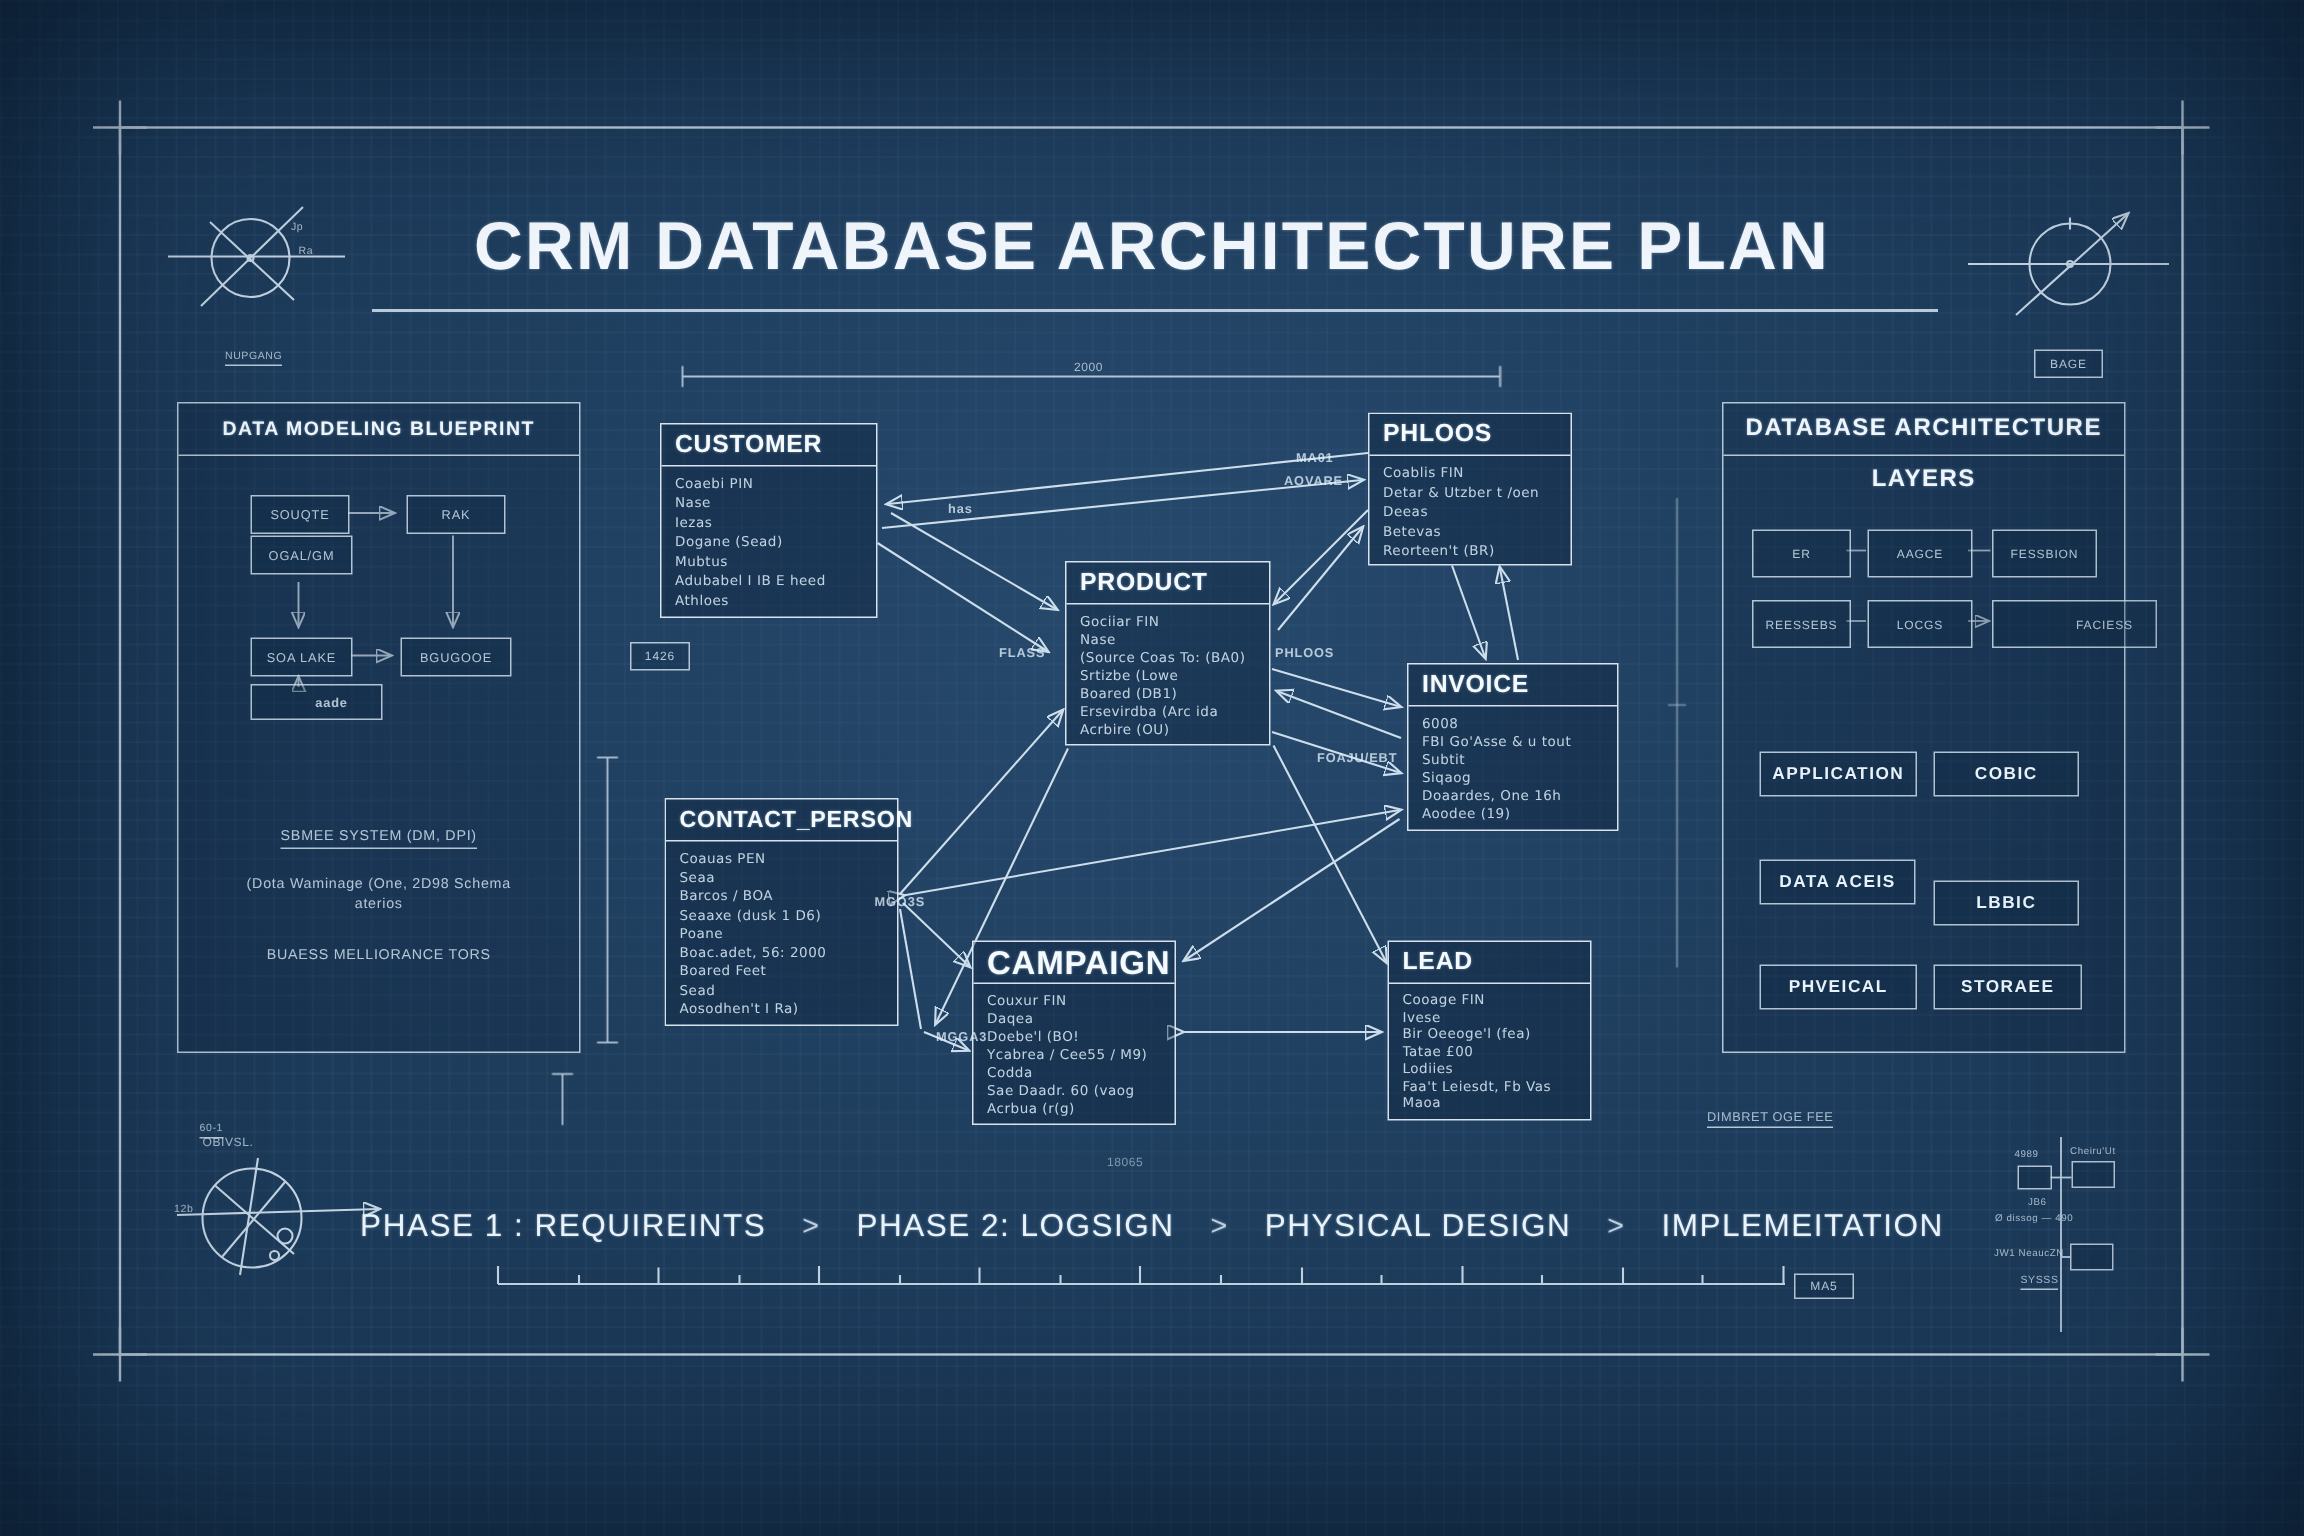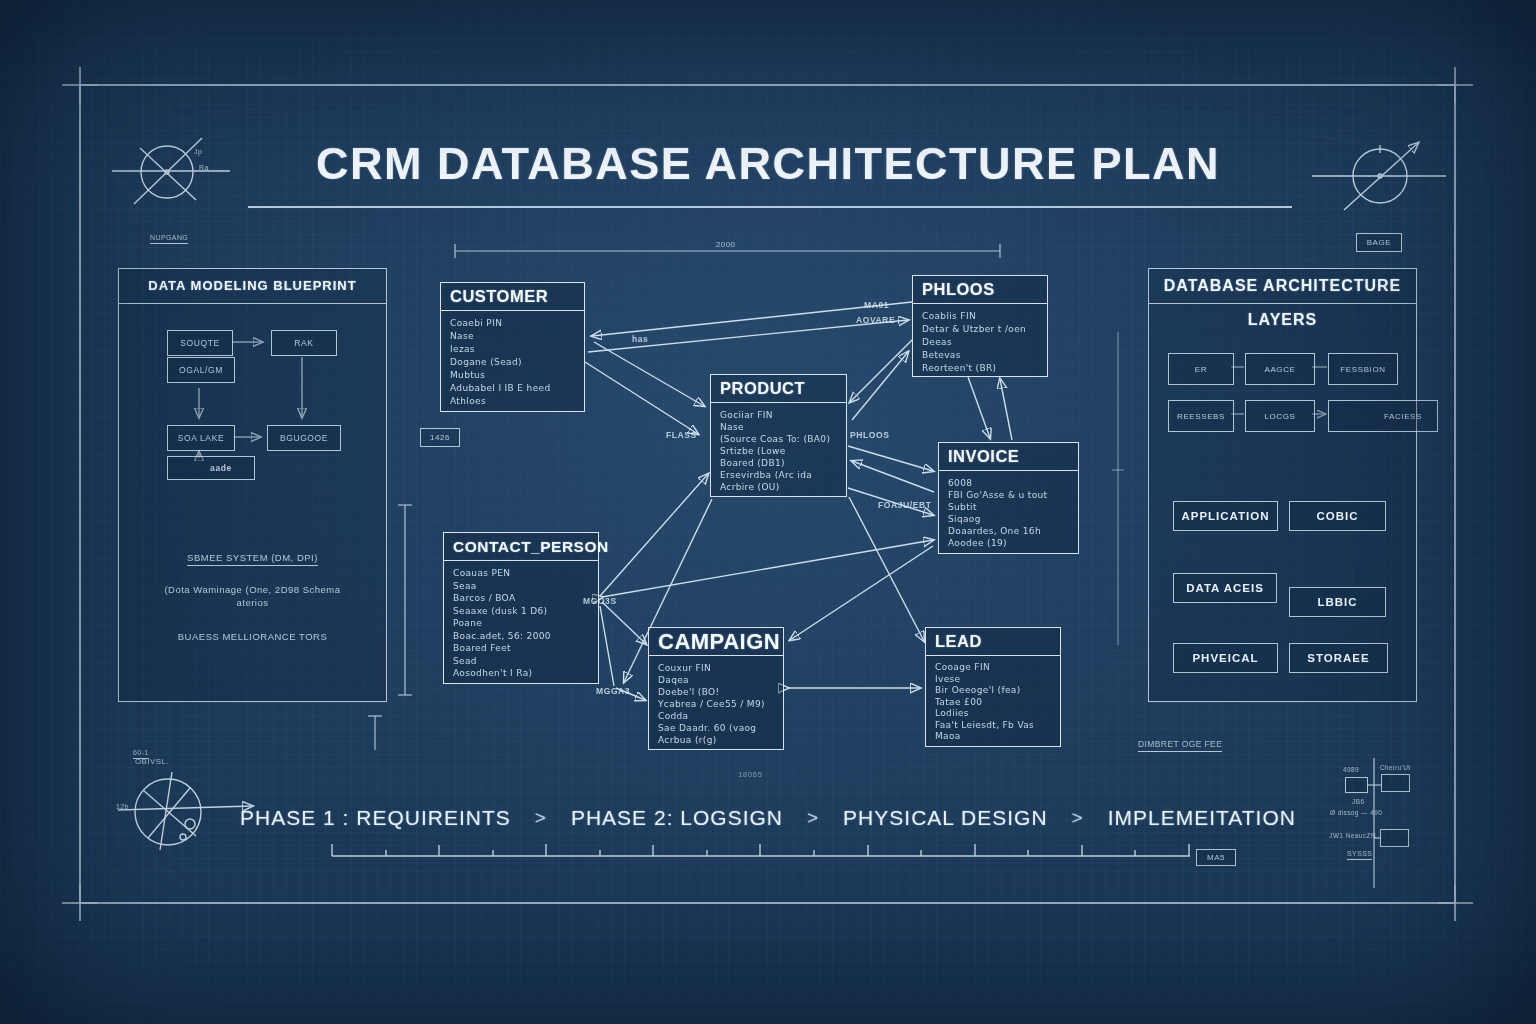--- a/index.html
+++ b/index.html
@@ -315,21 +315,21 @@
       </div>
   </div>
 
   <div class="rlabel" style="left:595px;top:334px;padding-left:37px;">has</div>
   <div class="rlabel" style="left:864px;top:300px;">MA01</div>
   <div class="rlabel" style="left:856px;top:315px;">AOVARE</div>
   <div class="rlabel" style="left:666px;top:430px;">FLASS</div>
   <div class="rlabel" style="left:850px;top:430px;">PHLOOS</div>
   <div class="rlabel" style="left:878px;top:500px;">FOAJU/EBT</div>
   <div class="rlabel" style="left:583px;top:596px;">MGO3S</div>
-  <div class="rlabel" style="left:596px;top:686px;">MGGA3</div>
+  <div class="rlabel" style="left:624px;top:686px;">MGGA3</div>
 
   <div class="panel" style="left:1148px;top:268px;width:267px;height:432px;">
     <div class="ptitle glow" style="font-size:16px;">DATABASE ARCHITECTURE LAYERS</div>
     <div class="smallbox" style="left:19px;top:84px;width:64px;height:30px;">ER</div>
     <div class="smallbox" style="left:96px;top:84px;width:68px;height:30px;">AAGCE</div>
     <div class="smallbox" style="left:179px;top:84px;width:68px;height:30px;">FESSBION</div>
     <div class="smallbox" style="left:19px;top:131px;width:64px;height:30px;">REESSEBS</div>
     <div class="smallbox" style="left:96px;top:131px;width:68px;height:30px;">LOCGS</div>
     <div class="smallbox" style="left:179px;top:131px;width:68px;height:30px;padding-left:40px;">FACIESS</div>
     <div class="bigbox" style="left:24px;top:232px;width:103px;height:28px;">APPLICATION</div>

